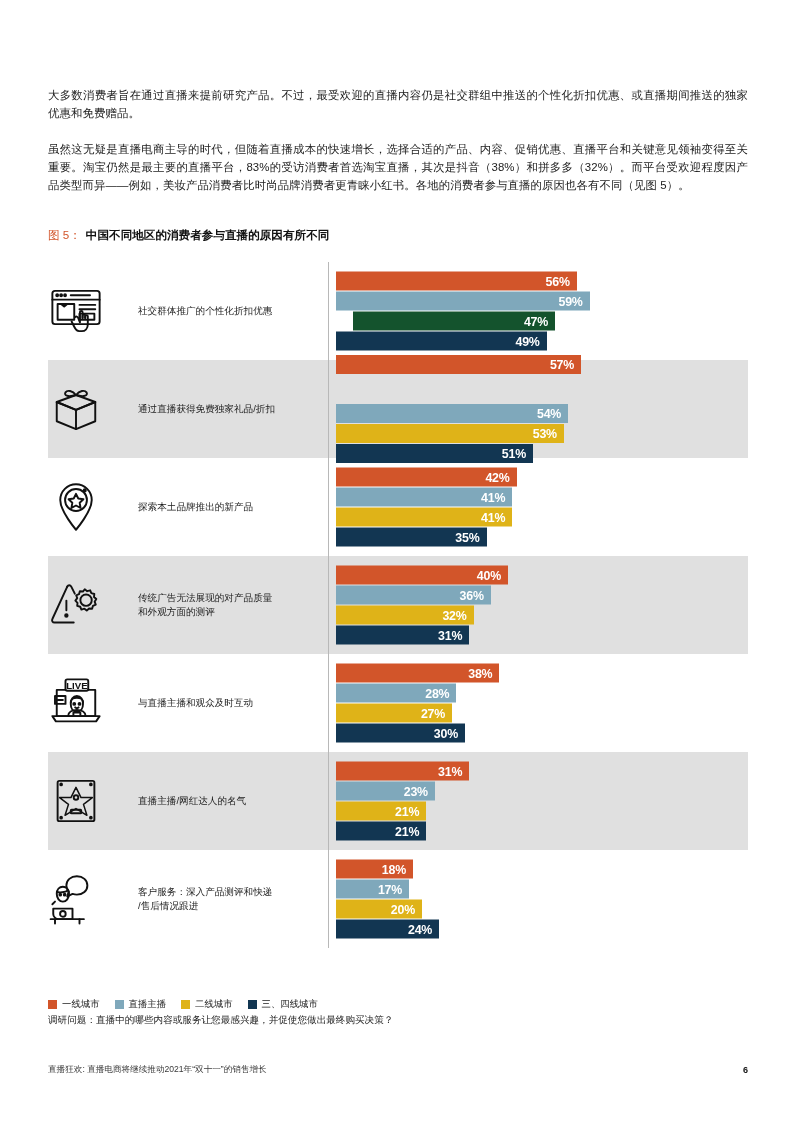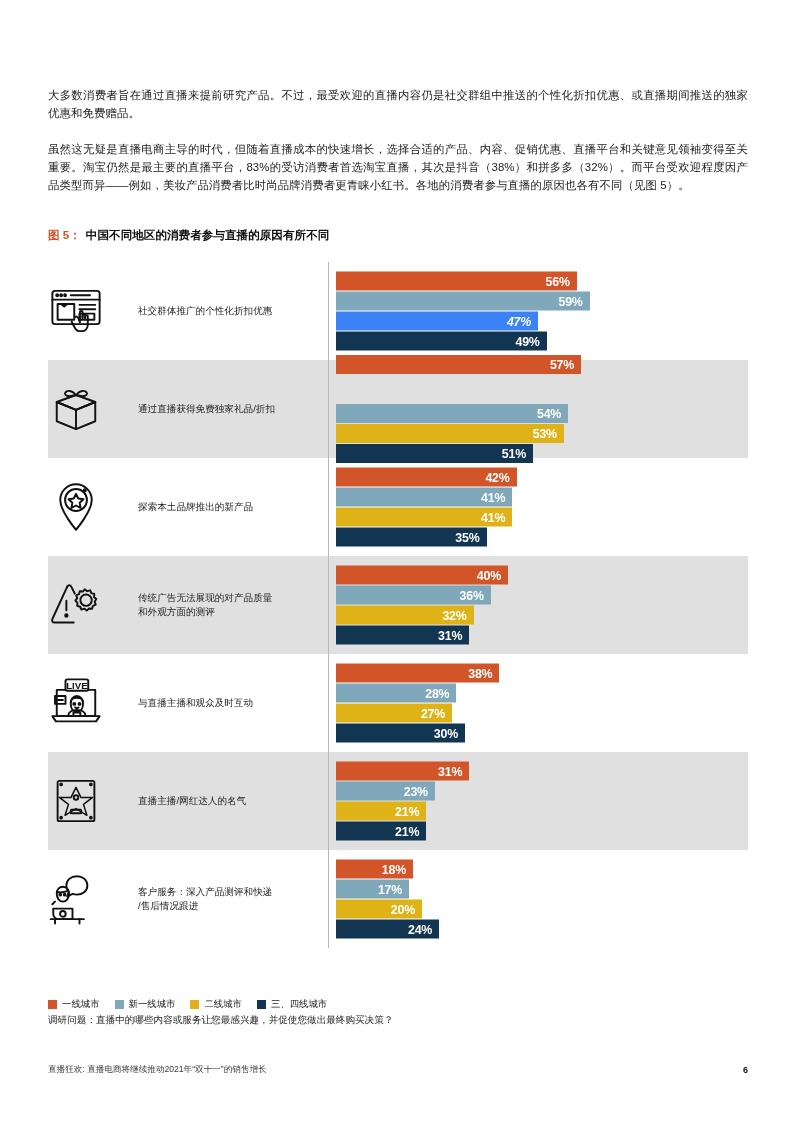--- a/index.html
+++ b/index.html
@@ -10,21 +10,21 @@
   }
   .page{position:relative;width:793px;height:1122px;box-sizing:border-box;}
 
   
   .intro{position:absolute;left:48px;top:86px;width:700px;}
   .intro p{margin:0 0 18px 0;font-size:11.4px;line-height:18px;color:#1c1c1c;
     text-align:justify;letter-spacing:.1px;}
 
   
   .fig-title{position:absolute;left:48px;top:228px;display:flex;align-items:baseline;gap:5px;}
-  .fig-title .tag{color:#D2552A;font-weight:bold;font-size:11.6px;}
+  .fig-title .tag{color:#D2552A;font-weight:normal;font-size:11.6px;}
   .fig-title .ttl{color:#111;font-weight:bold;font-size:11.6px;}
 
   
   .chart{position:absolute;left:48px;top:262px;width:700px;}
   .row{position:relative;display:flex;align-items:center;height:98px;box-sizing:border-box;}
   .row.shaded{background:#e0e0e0;}
   .row .icon-cell{width:90px;min-width:90px;display:flex;align-items:center;justify-content:flex-start;}
   .row .icon-cell svg{display:block;}
   .row .label-cell{width:190px;min-width:190px;font-size:9.6px;line-height:14px;color:#1c1c1c;
     padding-right:8px;box-sizing:border-box;}
@@ -93,21 +93,21 @@
             <div>社交群体推广的个性化折扣优惠</div>
           </div>
           <div class="bars-cell">
             <div class="bars">
               <div class="bar" style="background: rgb(210, 85, 42); margin-left: 0px; width: 240.8px;">
                 <span class="val">56%</span>
               </div>
               <div class="bar" style="background: rgb(127, 168, 187); margin-left: 0px; width: 253.7px;">
                 <span class="val">59%</span>
               </div>
-              <div class="bar" style="background: #3b82f6; margin-left: 0px; width: 202.1px; font-style: italic;">
+              <div class="bar" style="background: #14532d; margin-left: 17px; width: 202.1px;">
                 <span class="val">47%</span>
               </div>
               <div class="bar" style="background: rgb(18, 54, 82); margin-left: 0px; width: 210.7px;">
                 <span class="val">49%</span>
               </div>
             </div>
           </div>
         </div>
         <div class="row shaded">
           <div class="icon-cell">
@@ -325,21 +325,21 @@
       </div>
   </div>
 
   <div class="legend" id="legend-host">
       <div class="item">
         <span class="sw" style="background: rgb(210, 85, 42);"></span>
         <span class="lg-label">一线城市</span>
       </div>
       <div class="item">
         <span class="sw" style="background: rgb(127, 168, 187);"></span>
-        <span class="lg-label">新一线城市</span>
+        <span class="lg-label">直播主播</span>
       </div>
       <div class="item">
         <span class="sw" style="background: rgb(223, 179, 24);"></span>
         <span class="lg-label">二线城市</span>
       </div>
       <div class="item">
         <span class="sw" style="background: rgb(18, 54, 82);"></span>
         <span class="lg-label">三、四线城市</span>
       </div>
     </div>

